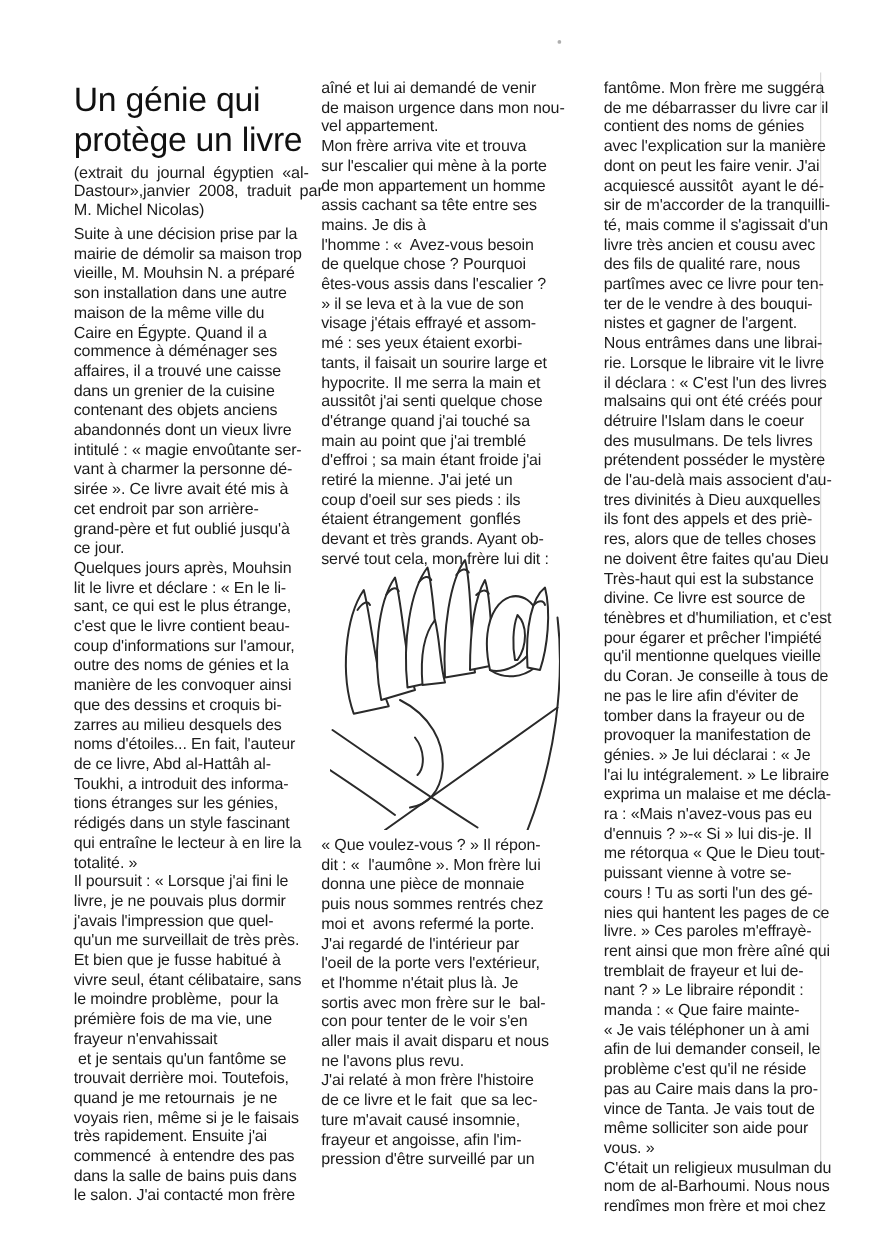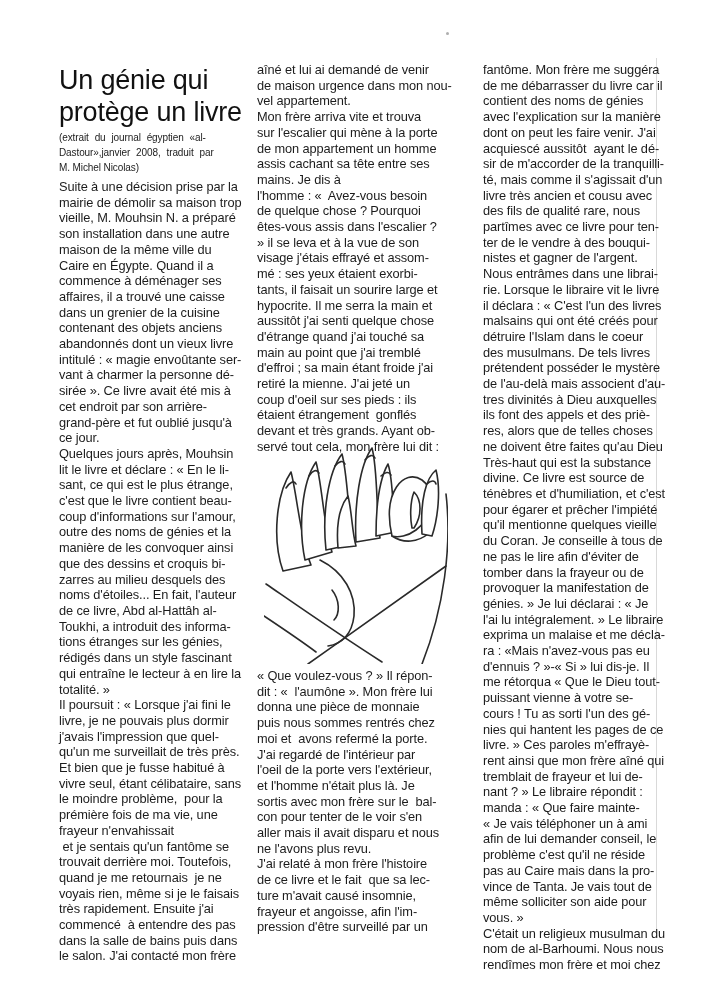--- a/index.html
+++ b/index.html
@@ -19,21 +19,21 @@
     letter-spacing:-0.1px;
   }
   .title-block .line{
     font-size:27px;
     line-height:32px;
     letter-spacing:-0.2px;
     color:#111;
   }
   .subtitle-block{margin-top:2px;}
   .subtitle-block .line{
-    font-size:10px;
+    font-size:13px;
     line-height:15.2px;
     word-spacing:3.2px;
   }
   .subtitle-block .line:last-child{word-spacing:normal;}
   .figure-wrap{
     position:absolute;
     left:264px;top:438px;
     width:184px;height:226px;
   }
   .scan-line{

